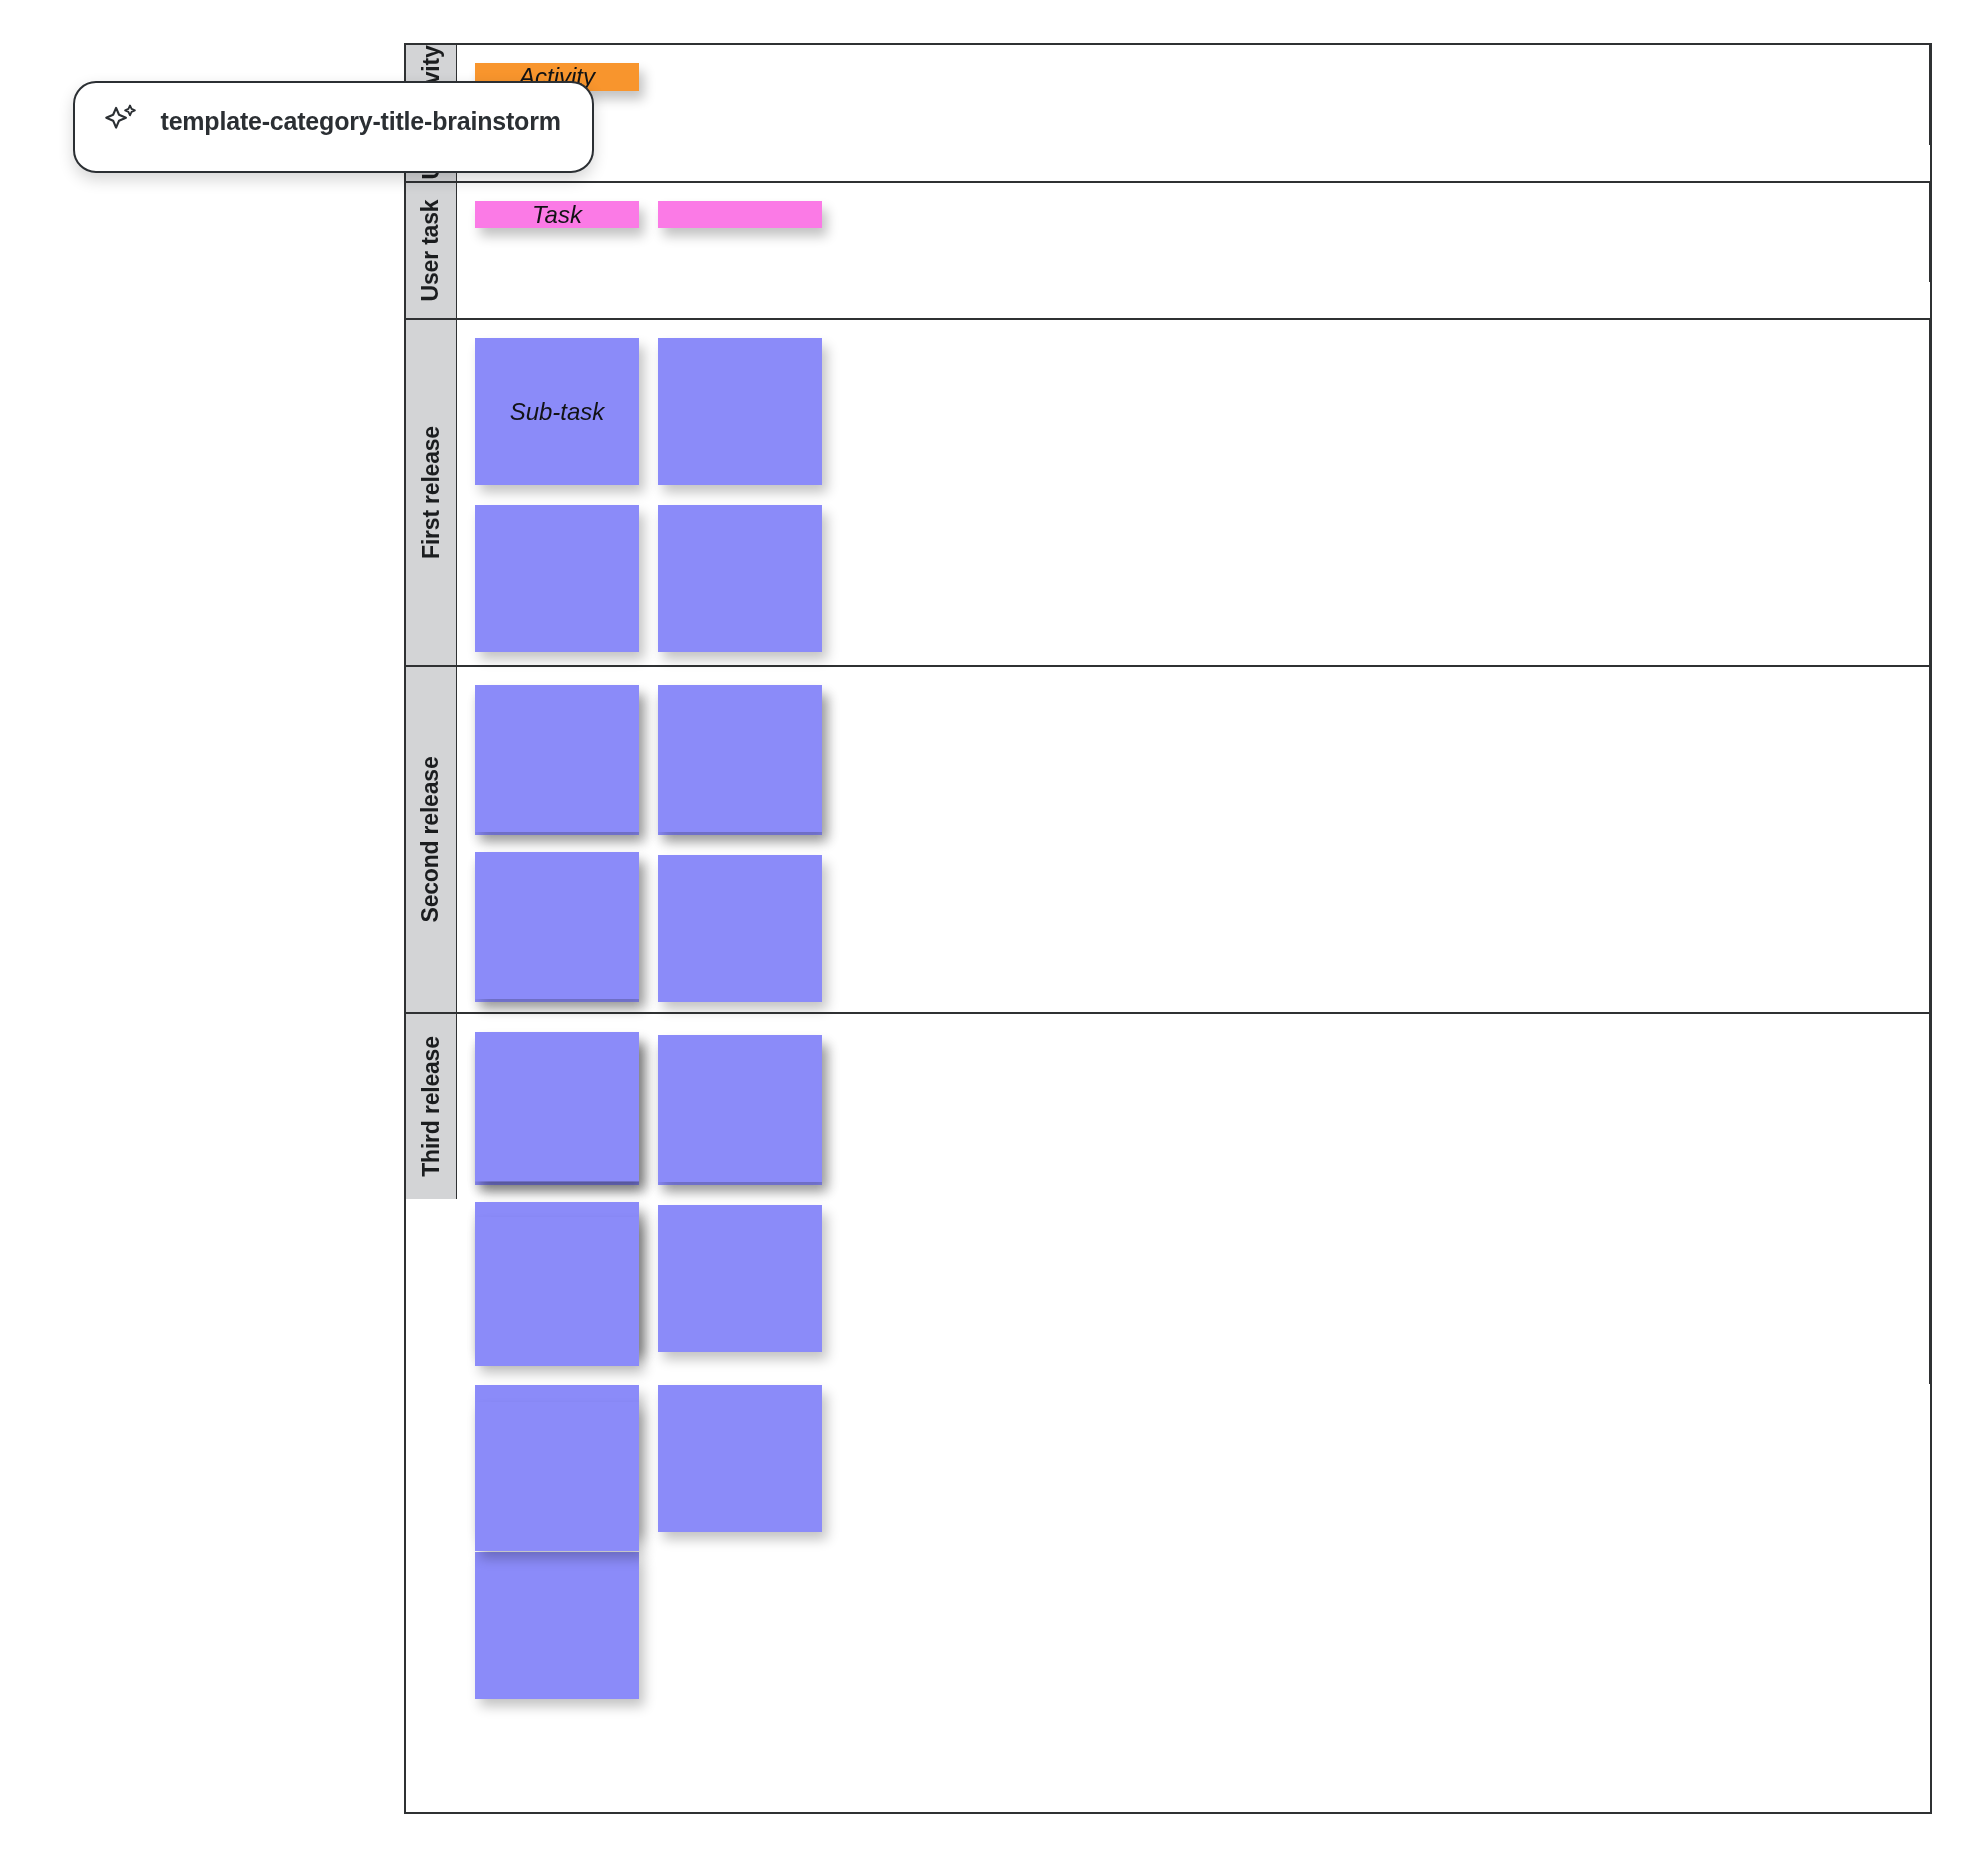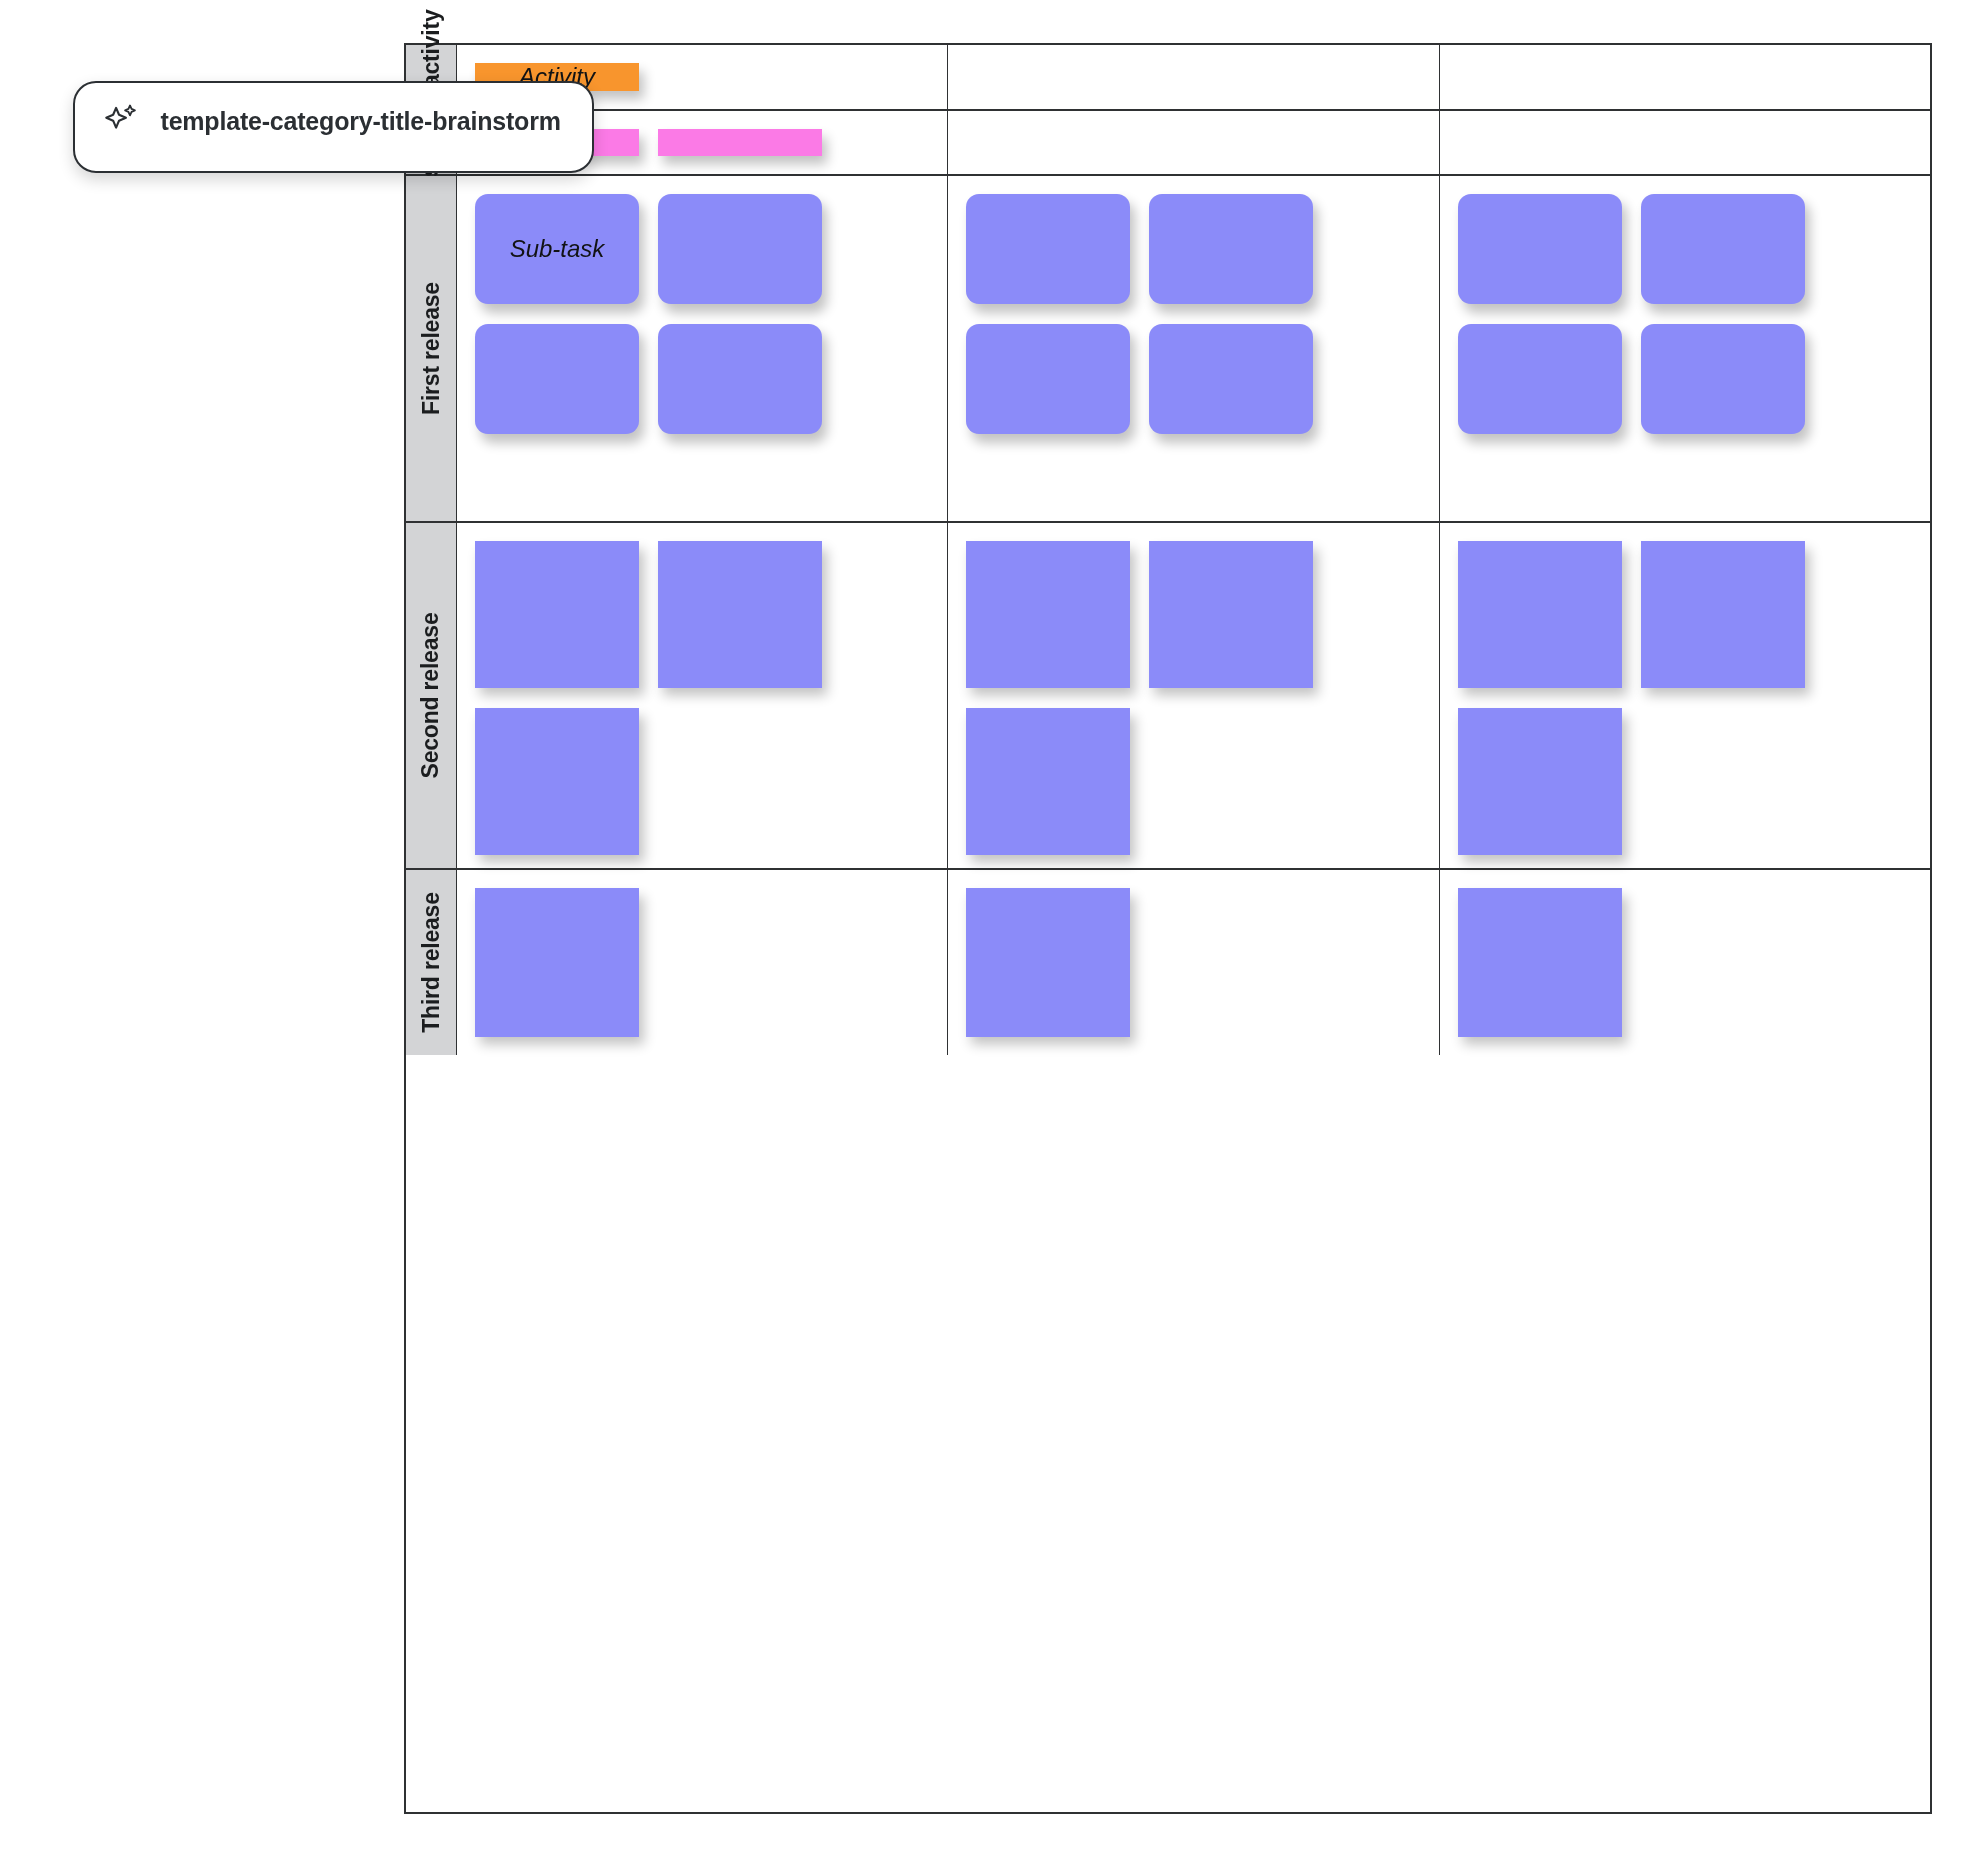--- a/index.html
+++ b/index.html
@@ -86,20 +86,21 @@
     white-space: nowrap;
     font-size: 23px;
     font-weight: bold;
     color: #1b1d1f;
     letter-spacing: -0.2px;
   }
 
   .row-body {
     flex: 1 1 auto;
     display: flex;
+    flex-direction: column;
     min-width: 0;
   }
 
   .col-group {
     flex: 1 1 0;
     border-right: 1.7px solid #2f3133;
     padding: 18px 0 18px 18px;
     min-width: 0;
     display: flex;
     flex-direction: column;
@@ -128,21 +129,21 @@
     font-style: italic;
     color: #121315;
     text-align: center;
     line-height: 1.15;
     pointer-events: none;
   }
 
   .note.orange  { background: #f8952d; }
   .note.pink    { background: #fb7ae6; }
   .note.purple  { background: #8b8bf9; }
-  .row-first    .note { height: 110px; border-radius: 13px; }
+  .row-first    .note { height: 147px; }
   .row-second   .note { height: 147px; }
   .row-third    .note { height: 149px; }
   .row-first    { height: 347px; }
   .row-second   { height: 347px; }
   .row-third    { height: 185px; }
 </style>
 </head>
 <body>
 
 <div id="stage">

